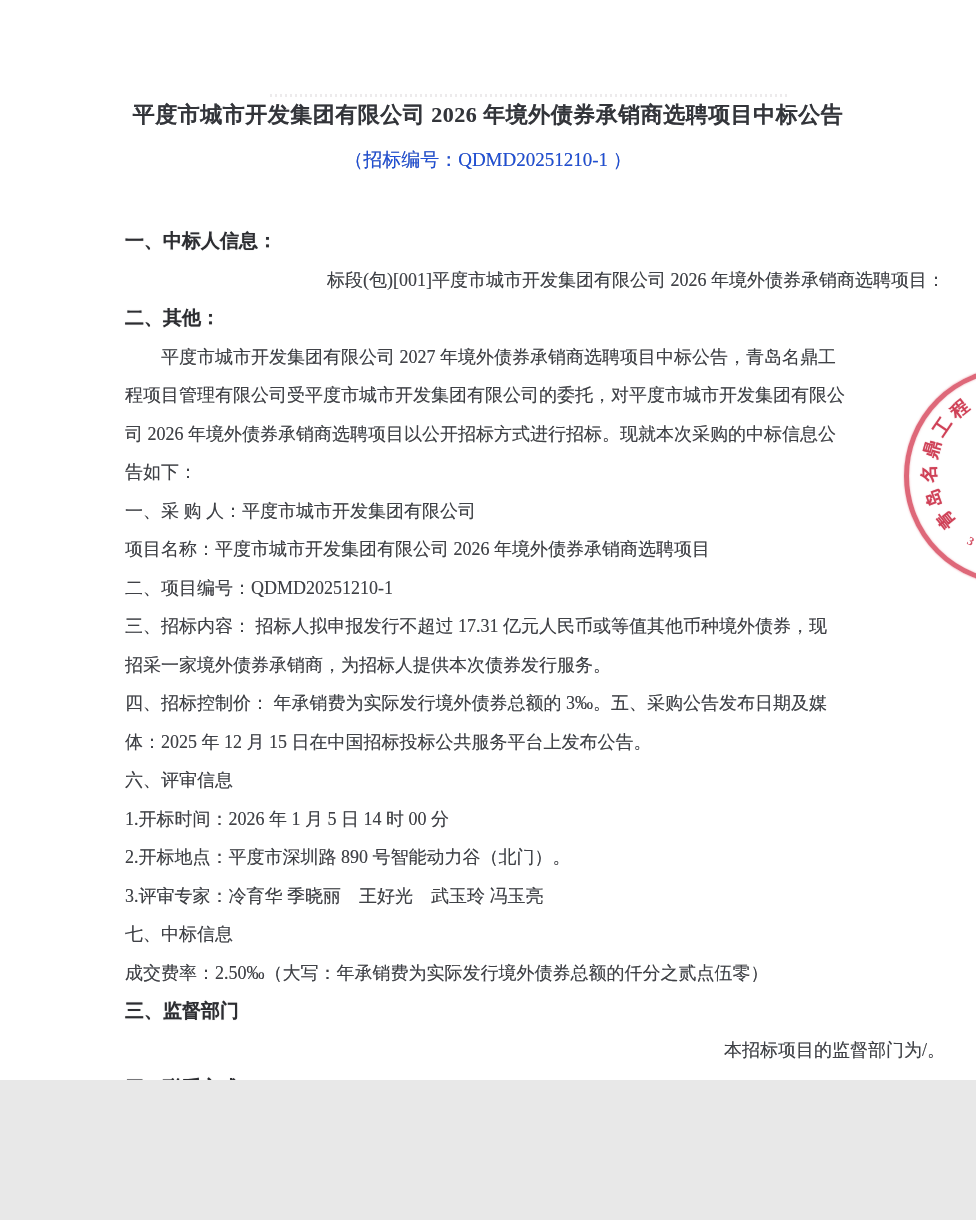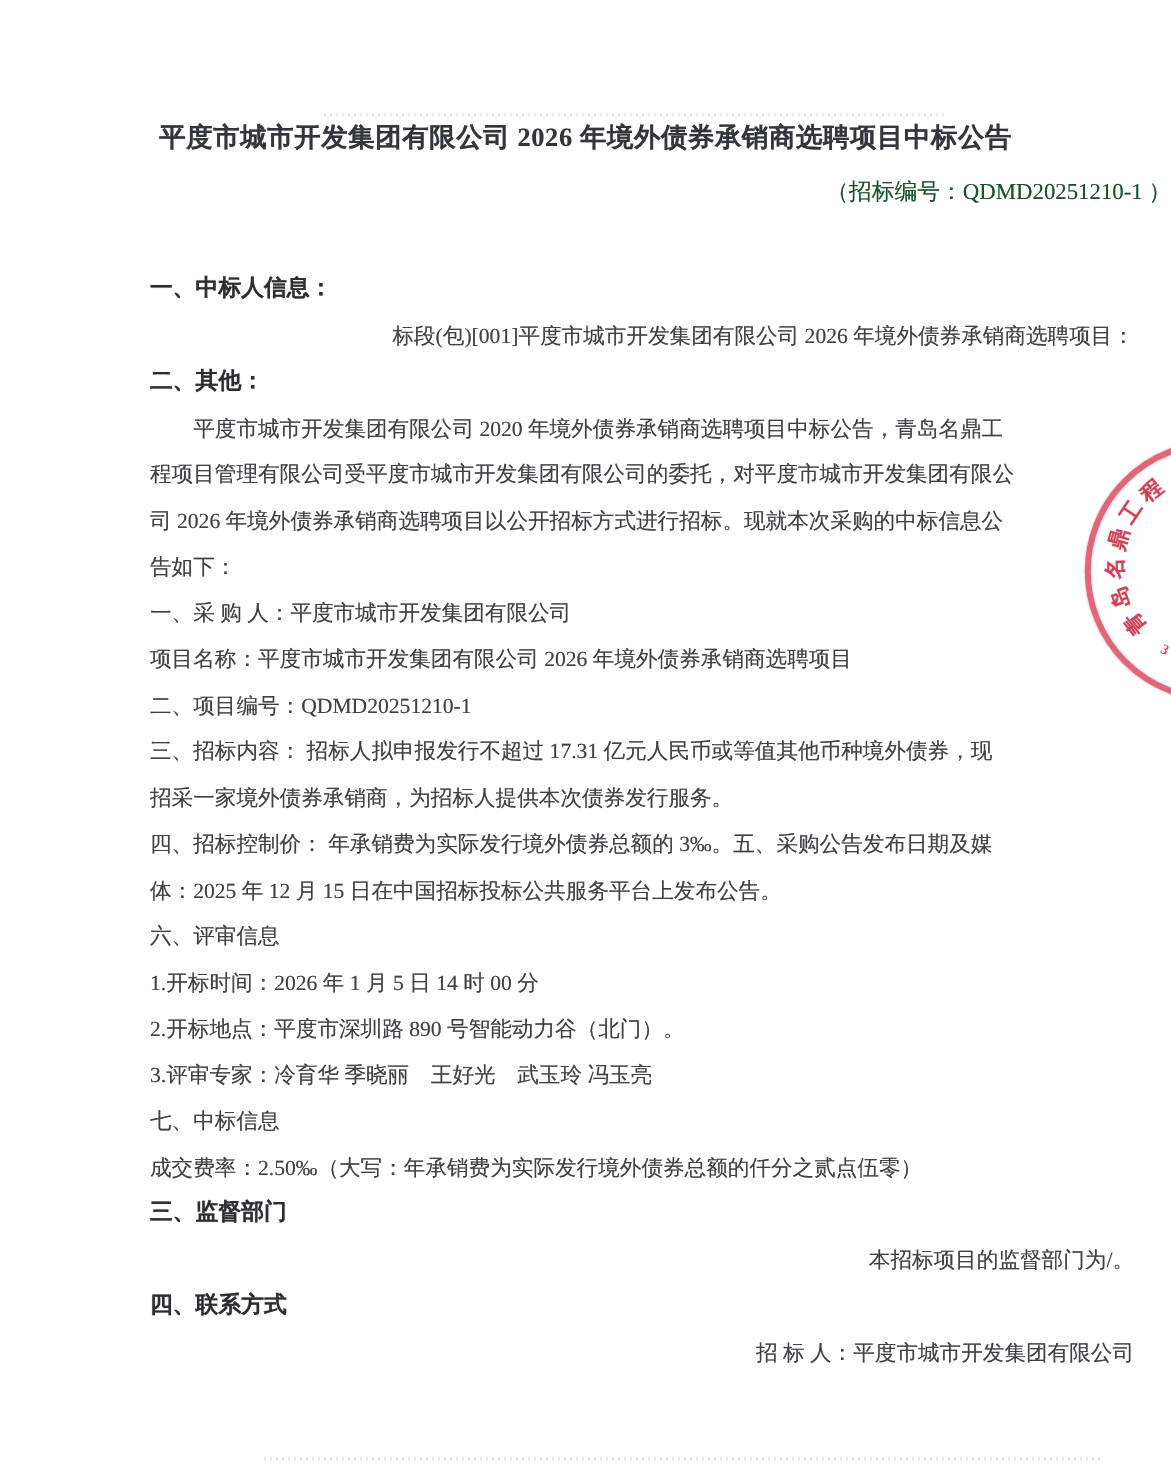--- a/index.html
+++ b/index.html
@@ -1,18 +1,18 @@
 <!DOCTYPE html>
 <html><head>
 <meta charset="utf-8">
 <style>
   html,body{margin:0;padding:0;background:#e8e8e8;}
   .page{
     position:relative;
-    width:976px;height:1220px;
+    width:976px;height:1080px;
     margin:0 auto;
     background:#ffffff;
     overflow:hidden;
     font-family:"Liberation Serif","DejaVu Serif",serif;
   }
   
   .noise{
     position:absolute;height:3px;opacity:.18;
     background:repeating-linear-gradient(90deg,#9a8f96 0 2px,transparent 2px 5px);
   }
@@ -21,21 +21,21 @@
 
   .doc-title{
     position:absolute;left:0;top:100px;width:100%;
     text-align:center;font-size:22px;font-weight:bold;color:#33353a;
     letter-spacing:.5px;
     text-shadow:0 0 .6px rgba(60,62,70,.55);
     white-space:pre;
   }
   .doc-subtitle{
     position:absolute;left:0;top:147px;width:100%;
-    text-align:right;font-size:19px;color:#14532d;
+    text-align:center;font-size:19px;color:#1d4ed8;
     text-shadow:0 0 .5px rgba(60,62,70,.5);
     white-space:pre;
   }
 
   .body-lines{
     position:absolute;left:125px;top:222px;width:820px;
   }
   .line{
     height:38.5px;line-height:38.5px;
     font-size:18px;color:#3f4146;
@@ -82,21 +82,21 @@
   <div class="noise top"></div>
   <div class="noise bottom"></div>
 
   <div class="doc-title">平度市城市开发集团有限公司 2026 年境外债券承销商选聘项目中标公告</div>
   <div class="doc-subtitle">（招标编号：QDMD20251210-1 ）</div>
 
   <div class="body-lines">
     <div class="line b">一、中标人信息：</div>
     <div class="line i1">标段(包)[001]平度市城市开发集团有限公司 2026 年境外债券承销商选聘项目：</div>
     <div class="line b">二、其他：</div>
-    <div class="line ip">平度市城市开发集团有限公司 2020 年境外债券承销商选聘项目中标公告，青岛名鼎工</div>
+    <div class="line ip">平度市城市开发集团有限公司 2027 年境外债券承销商选聘项目中标公告，青岛名鼎工</div>
     <div class="line">程项目管理有限公司受平度市城市开发集团有限公司的委托，对平度市城市开发集团有限公</div>
     <div class="line">司 2026 年境外债券承销商选聘项目以公开招标方式进行招标。现就本次采购的中标信息公</div>
     <div class="line">告如下：</div>
     <div class="line">一、采 购 人：平度市城市开发集团有限公司</div>
     <div class="line">项目名称：平度市城市开发集团有限公司 2026 年境外债券承销商选聘项目</div>
     <div class="line">二、项目编号：QDMD20251210-1</div>
     <div class="line">三、招标内容： 招标人拟申报发行不超过 17.31 亿元人民币或等值其他币种境外债券，现</div>
     <div class="line">招采一家境外债券承销商，为招标人提供本次债券发行服务。</div>
     <div class="line">四、招标控制价： 年承销费为实际发行境外债券总额的 3‰。五、采购公告发布日期及媒</div>
     <div class="line">体：2025 年 12 月 15 日在中国招标投标公共服务平台上发布公告。</div>

